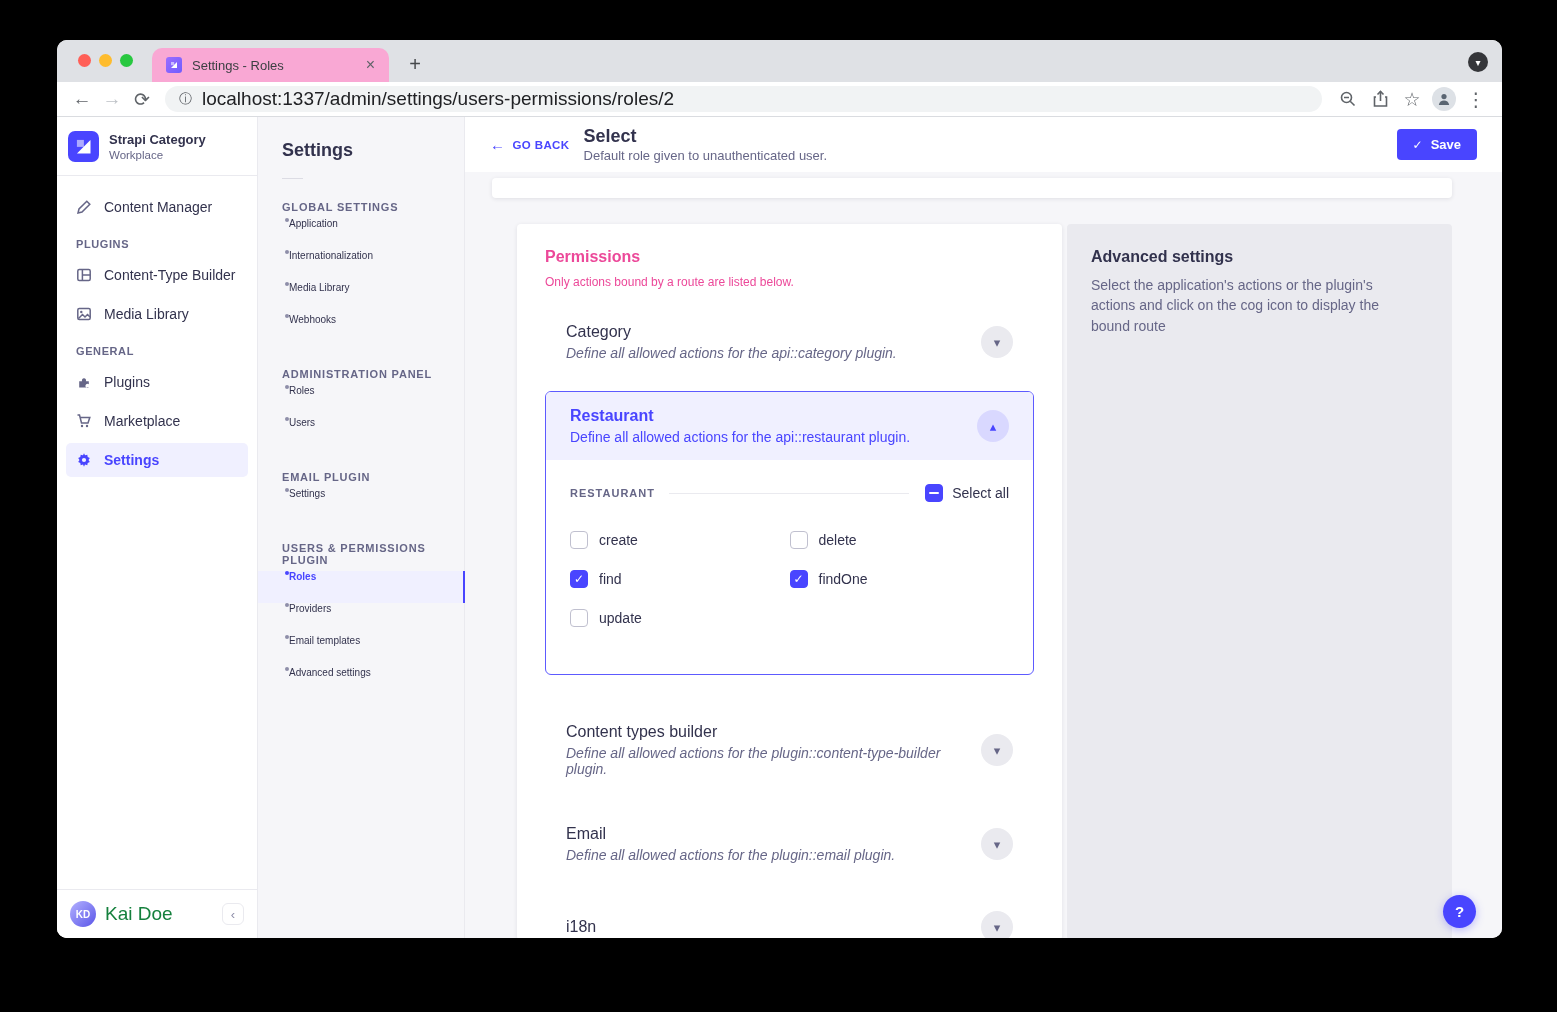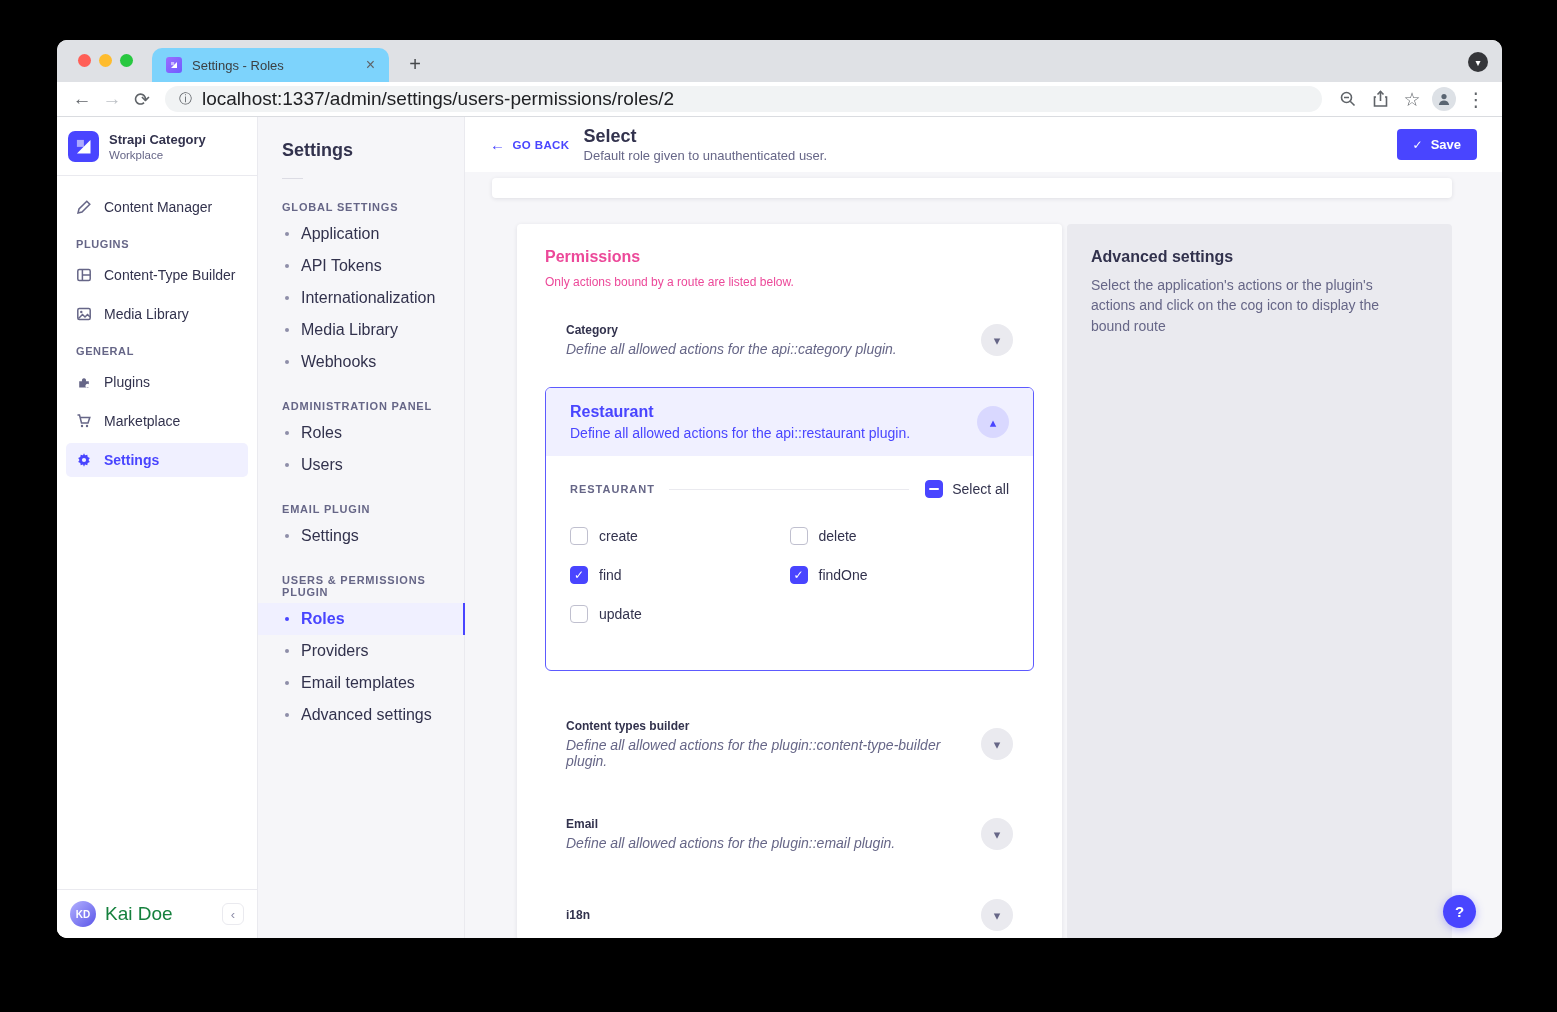--- a/index.html
+++ b/index.html
@@ -6,21 +6,21 @@
   html,body { width:1557px; height:1012px; background:#000; font-family:"Liberation Sans","DejaVu Sans",sans-serif; overflow:hidden; }
 
   
   .window { position:absolute; left:57px; top:40px; width:1445px; height:898px; border-radius:10px; overflow:hidden; background:#fff; }
 
   
   .tabstrip { position:relative; height:42px; background:#dfe1e5; }
   .lights { position:absolute; left:21px; top:14px; display:flex; gap:8px; }
   .light { width:13px; height:13px; border-radius:50%; }
   .light.red{ background:#ff5f57; } .light.yellow{ background:#febc2e; } .light.green{ background:#28c840; }
-  .tab { position:absolute; left:95px; top:8px; width:237px; height:34px; background:#7dd3fc; border-radius:10px 10px 0 0; display:flex; align-items:center; padding:0 10px 0 14px; }
+  .tab { position:absolute; left:95px; top:8px; width:237px; height:34px; background:#f9a8d4; border-radius:10px 10px 0 0; display:flex; align-items:center; padding:0 10px 0 14px; }
   .tab-title { flex:1; font-size:13px; color:#3c4043; margin-left:10px; white-space:nowrap; overflow:hidden; }
   .tab-close { color:#5f6368; font-size:16px; line-height:1; padding:2px 4px; cursor:default; }
   .newtab { position:absolute; left:344px; top:10px; width:28px; height:28px; display:flex; align-items:center; justify-content:center; color:#44474a; font-size:20px; }
   .tabsearch { position:absolute; right:14px; top:12px; width:20px; height:20px; border-radius:50%; background:#35363a; color:#fff; display:flex; align-items:center; justify-content:center; font-size:10px; }
   .favicon { width:16px; height:16px; border-radius:3px; background:#8c4bff; position:relative; overflow:hidden; flex:none; background:linear-gradient(135deg,#9b6dff, #6f5cff); }
   .favicon svg{ position:absolute; inset:0; }
 
   
   .toolbar { height:35px; background:#fff; border-bottom:1px solid #dadce0; display:flex; align-items:center; padding:0 10px; }
   .nav-ico { width:30px; height:30px; display:flex; align-items:center; justify-content:center; font-size:19px; color:#5f6368; flex:none; }
@@ -50,21 +50,21 @@
   .mn-footer { position:absolute; left:0; right:0; bottom:0; height:49px; border-top:1px solid #eaeaef; display:flex; align-items:center; padding:0 13px; gap:9px; background:#fff; }
   .avatar-user { width:26px; height:26px; border-radius:50%; background:linear-gradient(135deg,#b3b1ff 0%,#5a55e8 100%); color:#fff; font-size:10px; font-weight:bold; display:flex; align-items:center; justify-content:center; flex:none; }
   .user-name { font-size:19px; color:#15803d; }
   .collapse-btn { margin-left:auto; width:22px; height:22px; border:1px solid #eaeaef; border-radius:6px; background:#fff; color:#8e8ea9; font-size:13px; display:flex; align-items:center; justify-content:center; }
 
   
   .subnav { width:207px; background:#f6f6f9; border-right:1px solid #eaeaef; flex:none; padding-top:23px; }
   .sn-title { font-size:18px; font-weight:bold; color:#32324d; margin-left:24px; }
   .sn-titlediv { width:21px; height:1px; background:#dcdce4; margin:17px 0 4px 24px; }
   .sn-section { font-size:11px; font-weight:bold; letter-spacing:.8px; color:#666687; margin:22px 0 5px 24px; }
-  .sn-item { display:flex; align-items:center; height:32px; padding-left:27px; gap:12px; font-size:16px; color:#32324d; position:relative; }
+  .sn-item { display:flex; align-items:flex-start; height:32px; padding-left:27px; font-size:10px; color:#32324d; position:relative; }
   .sn-item .dot { width:4px; height:4px; border-radius:50%; background:#8e8ea9; flex:none; }
   .sn-item.active { background:#f0f0ff; color:#4945ff; font-weight:bold; }
   .sn-item.active .dot { background:#4945ff; }
   .sn-item.active::after { content:""; position:absolute; right:-1px; top:0; bottom:0; width:2px; background:#4945ff; }
 
   
   .content { flex:1; background:#f6f6f9; position:relative; overflow:hidden; }
   .content-header { height:55px; background:#fff; display:flex; align-items:center; padding:0 25px; }
   .goback { display:flex; align-items:center; gap:7px; color:#4945ff; font-size:11.5px; font-weight:bold; letter-spacing:.4px; white-space:nowrap; }
   .goback .arr { font-size:15px; font-weight:normal; }
@@ -77,21 +77,21 @@
   .card-remnant { margin:6px 50px 0 27px; height:20px; background:#fff; border-radius:4px; box-shadow:0 1px 4px rgba(33,33,52,.1); }
 
   .panels { display:flex; gap:5px; margin:26px 50px 0 52px; height:716px; }
   .perm-panel { width:545px; background:#fff; border-radius:4px; box-shadow:0 1px 4px rgba(33,33,52,.1); padding:24px 28px; flex:none; }
   .perm-title { font-size:16px; font-weight:bold; color:#ec4899; }
   .perm-sub { font-size:12px; color:#ec4899; margin-top:9px; }
 
   .acc-row { display:flex; align-items:center; justify-content:space-between; padding:0 21px; }
   .acc-row.first { margin-top:34px; }
   .acc-row.spaced { margin-top:48px; }
-  .acc-title { font-size:12px; font-weight:bold; color:#32324d; }
+  .acc-title { font-size:16px; font-weight:normal; color:#32324d; }
   .acc-desc { font-size:14px; color:#666687; margin-top:4px;font-style:italic; }
   .circle-btn { width:32px; height:32px; border-radius:50%; background:#eaeaef; border:none; color:#666687; font-size:13px; display:flex; align-items:center; justify-content:center; flex:none; }
 
   .rest-card { margin-top:30px; border:1px solid #5d5aff; border-radius:6px; overflow:hidden; background:#fff; }
   .rest-header { background:#f0f0ff; padding:15px 24px; display:flex; align-items:center; justify-content:space-between; }
   .rest-title { font-size:16px; font-weight:bold; color:#4945ff; }
   .rest-desc { font-size:14px; color:#4945ff; margin-top:4px; }
   .circle-btn.active { background:#d9d8ff; color:#4945ff; }
   .rest-body { padding:24px 24px 47px; }
   .group-row { display:flex; align-items:center; }
@@ -247,24 +247,20 @@
       <div class="sn-title">Settings</div>
       <div class="sn-titlediv"></div>
 
       <div class="sn-section">GLOBAL SETTINGS</div>
       <div class="sn-item">
           <span class="dot"></span>
           <span>Application</span>
         </div>
       <div class="sn-item">
           <span class="dot"></span>
-          <span>API Tokens</span>
-        </div>
-      <div class="sn-item">
-          <span class="dot"></span>
           <span>Internationalization</span>
         </div>
       <div class="sn-item">
           <span class="dot"></span>
           <span>Media Library</span>
         </div>
       <div class="sn-item">
           <span class="dot"></span>
           <span>Webhooks</span>
         </div>

